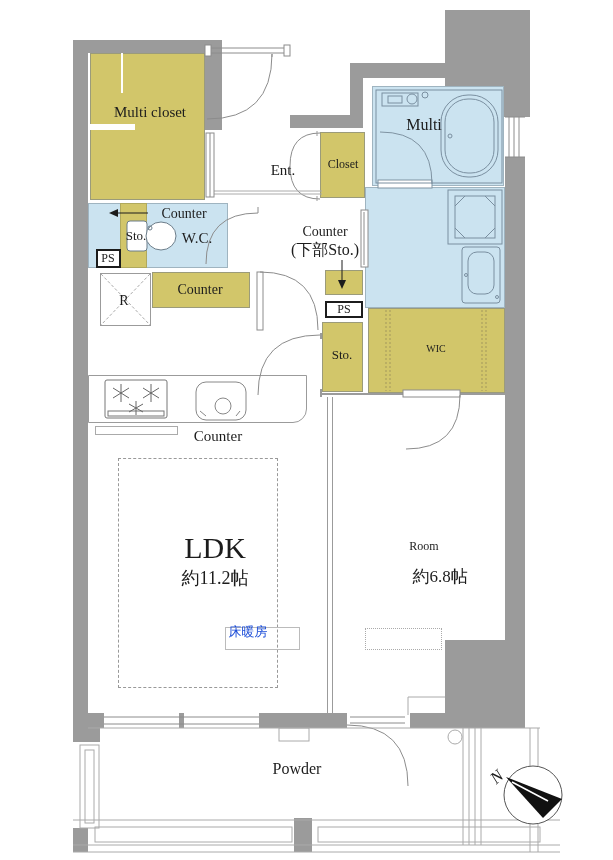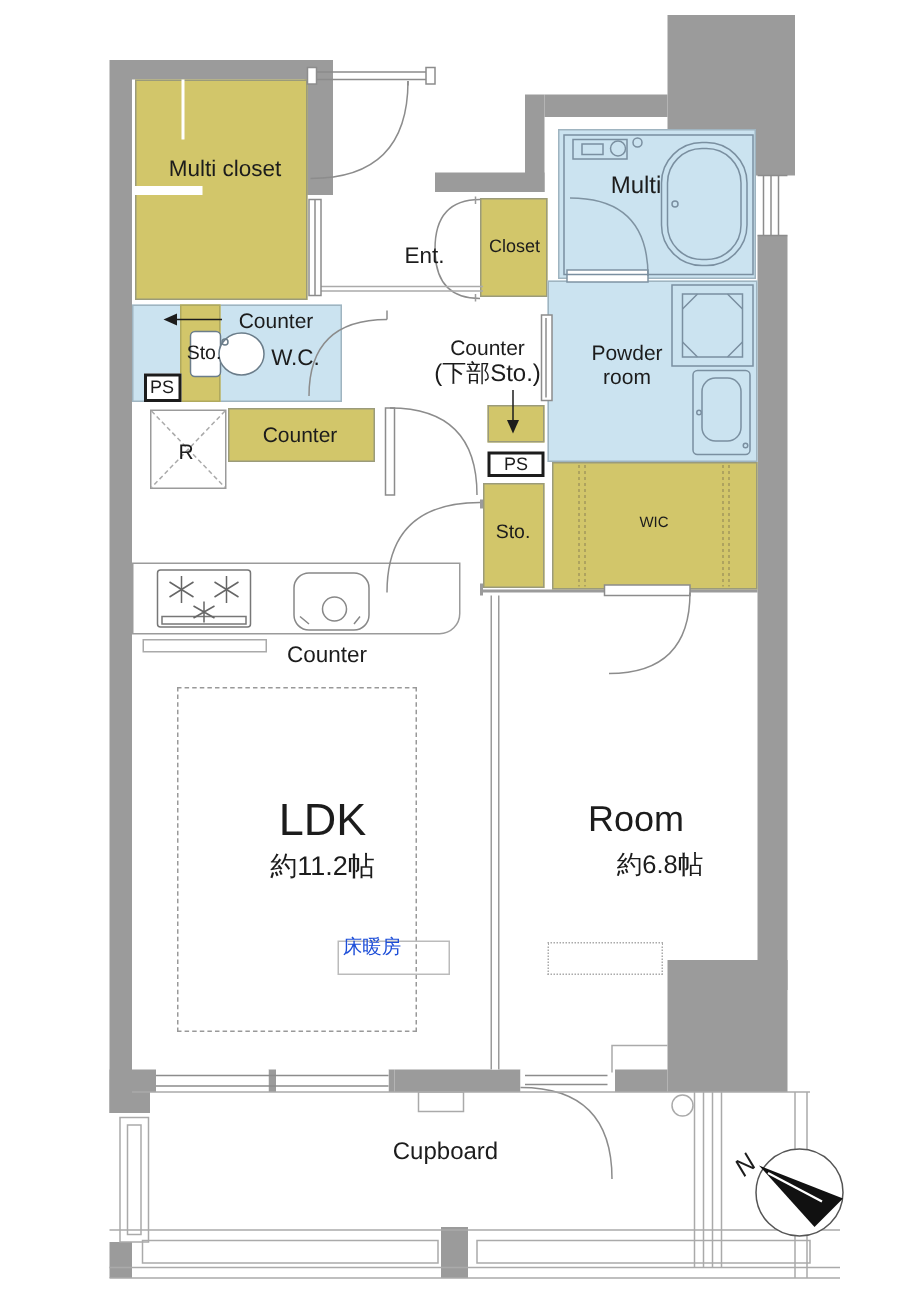--- a/index.html
+++ b/index.html
@@ -1,17 +1,17 @@
 <!DOCTYPE html>
 <html><head>
 <meta charset="utf-8">
 <style>
   html,body{margin:0;padding:0;background:#fff;}
   .plan{position:relative;width:613px;height:860px;background:#ffffff;overflow:hidden;
-        font-family:Liberation Sans, sans-serif;color:#1c1c1c;}
+        font-family:Liberation Serif, serif;color:#1c1c1c;}
   .wall{position:absolute;background:#9b9b9b;}
   .thin{position:absolute;background:#9b9b9b;}
   .room{position:absolute;box-sizing:border-box;}
   .yellow{background:#d2c66a;border:1px solid #9b9b7a;}
   .blue{background:#cbe3f0;border:1px solid #9fb4c0;}
   .whitebox{background:#ffffff;border:1px solid #9b9b9b;}
   .psbox{background:#ffffff;border:2px solid #1c1c1c;}
   .lbl{position:absolute;transform:translate(-50%,-50%);white-space:nowrap;
        text-align:center;line-height:1.15;}
   .svg-overlay{position:absolute;left:0;top:0;pointer-events:none;}
@@ -238,26 +238,25 @@
   <div class="lbl" style="left:343px;top:165px;font-size:12px">Closet</div>
   <div class="lbl" style="left:424px;top:125px;font-size:16px">Multi</div>
   <div class="lbl" style="left:184px;top:214px;font-size:14px">Counter</div>
   <div class="lbl" style="left:136px;top:236px;font-size:13px">Sto.</div>
   <div class="lbl" style="left:197px;top:239px;font-size:15px">W.C.</div>
   <div class="lbl" style="left:108px;top:259px;font-size:12px">PS</div>
   <div class="lbl" style="left:200px;top:290px;font-size:14px">Counter</div>
   <div class="lbl" style="left:124px;top:301px;font-size:14px">R</div>
   <div class="lbl" style="left:325px;top:232px;font-size:14px">Counter</div>
   <div class="lbl" style="left:325px;top:250px;font-size:16px">(下部Sto.)</div>
-  <div class="lbl" style="left:418px;top:243px;font-size:14px;white-space:normal;width:70px">Powder room</div>
   <div class="lbl" style="left:344px;top:310px;font-size:12px">PS</div>
   <div class="lbl" style="left:342px;top:355px;font-size:13px">Sto.</div>
   <div class="lbl" style="left:436px;top:349px;font-size:10px">WIC</div>
   <div class="lbl" style="left:218px;top:437px;font-size:15px">Counter</div>
   <div class="lbl" style="left:215px;top:548px;font-size:30px">LDK</div>
   <div class="lbl" style="left:215px;top:578px;font-size:18px">約11.2帖</div>
-  <div class="lbl" style="left:424px;top:547px;font-size:24px">Room</div>
+  <div class="lbl" style="left:424px;top:547px;font-size:12px">Room</div>
   <div class="lbl" style="left:440px;top:577px;font-size:17px">約6.8帖</div>
   <div class="lbl" style="left:248px;top:632px;font-size:13px;color:#1d4ed8">床暖房</div>
-  <div class="lbl" style="left:297px;top:769px;font-size:16px">Cupboard</div>
+  <div class="lbl" style="left:297px;top:769px;font-size:16px">Powder</div>
   <div class="lbl" style="left:497px;top:777px;font-size:17px;font-style:italic;transform:translate(-50%,-50%) rotate(-42deg)">N</div>
 
 </div>
 
 </body></html>

